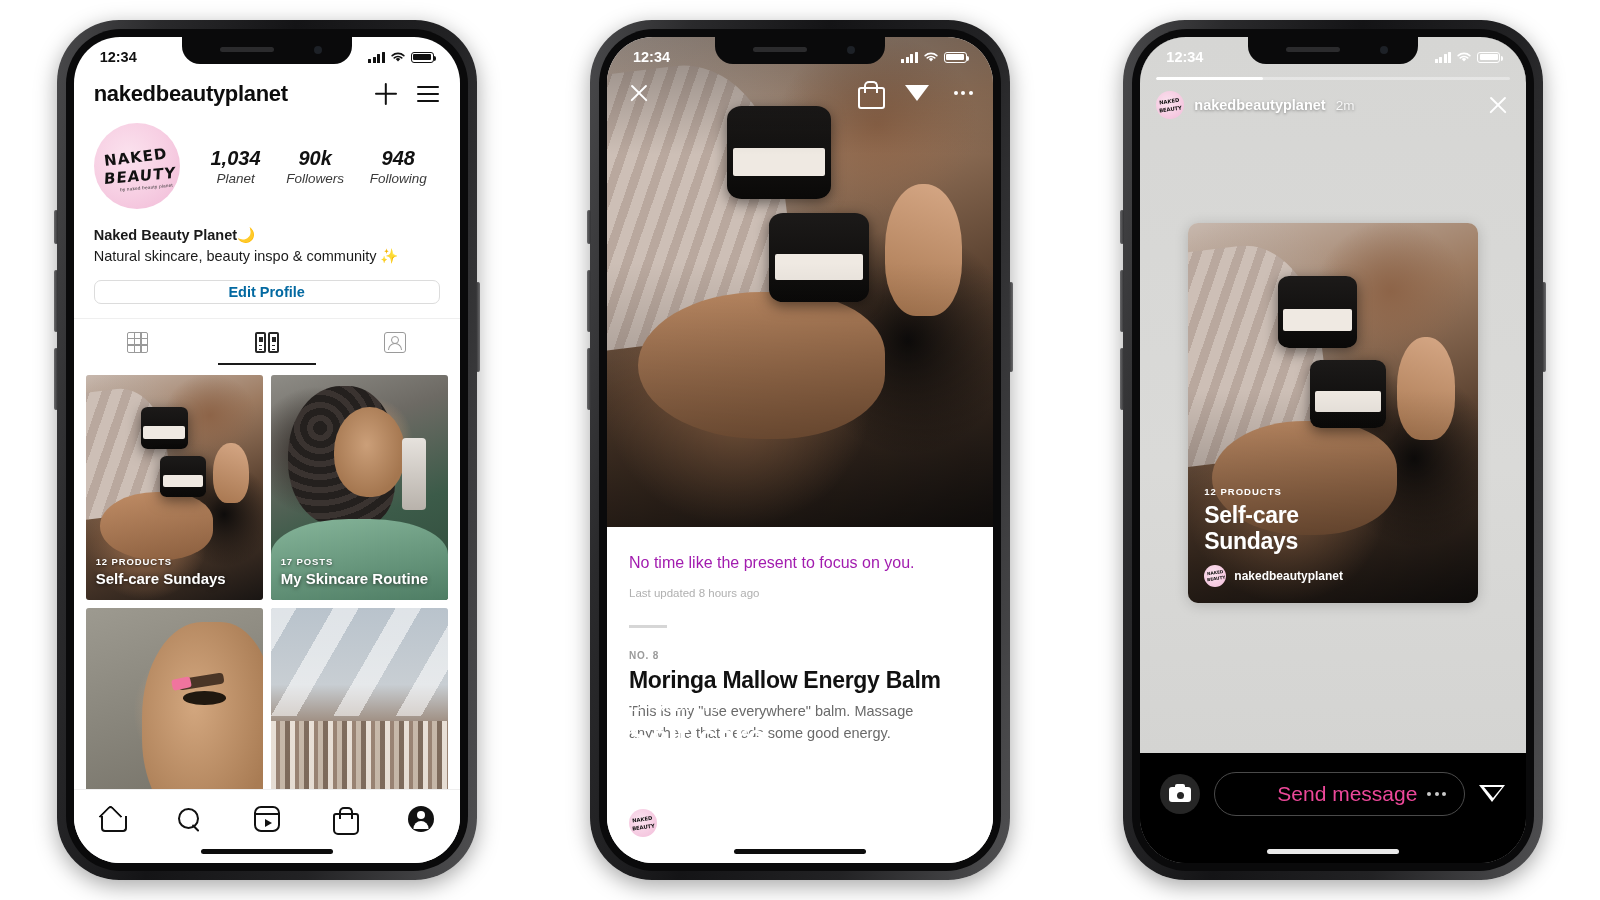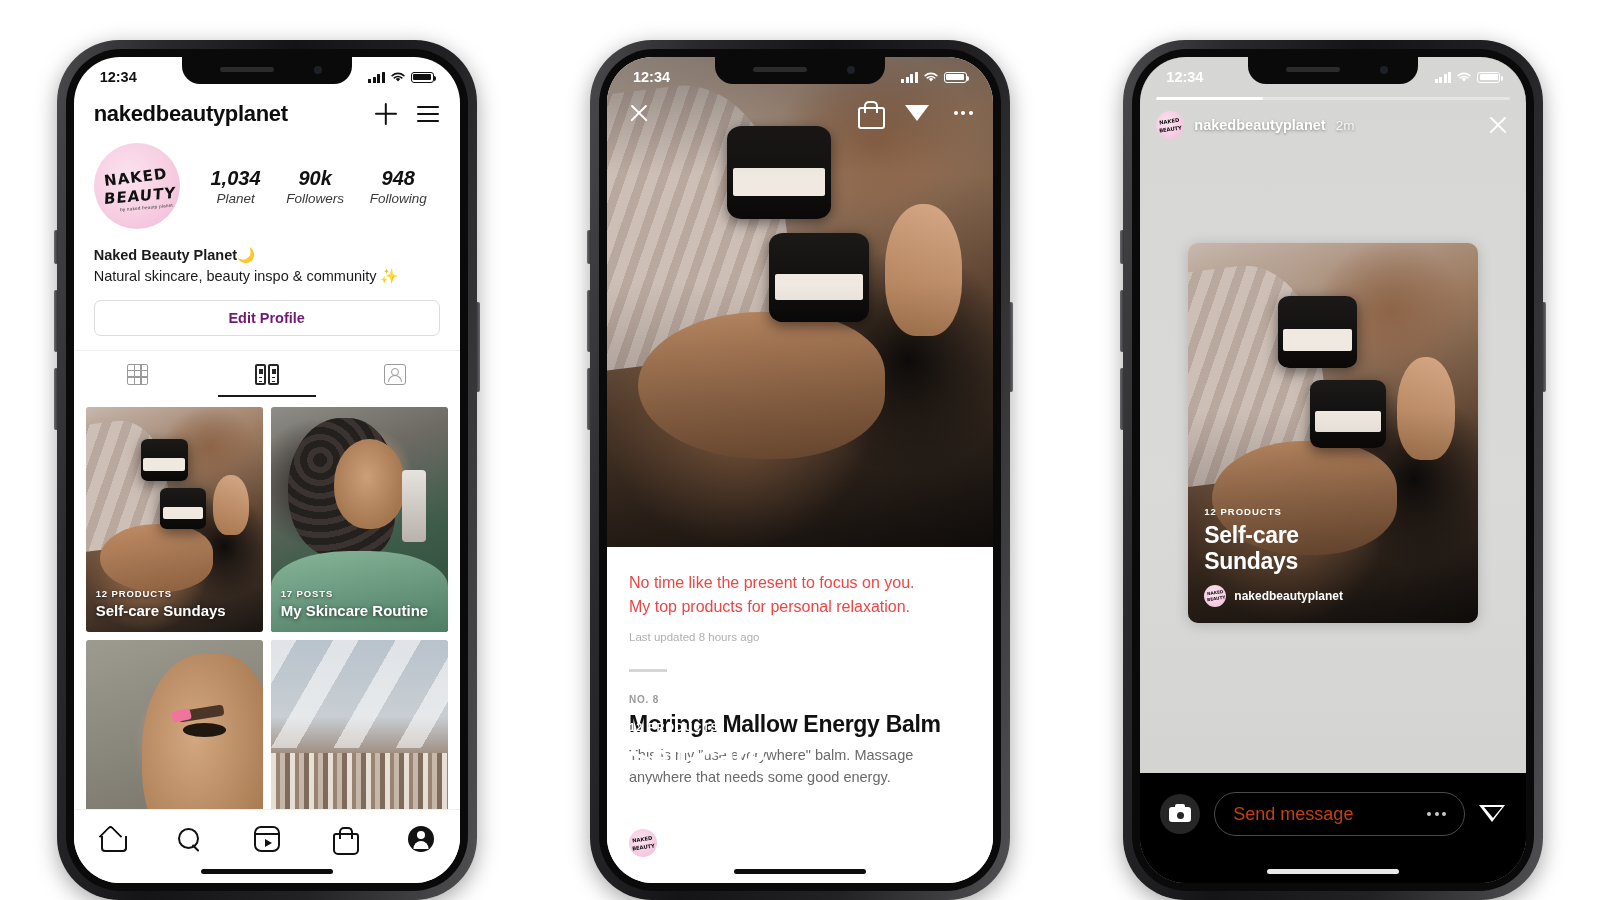--- a/index.html
+++ b/index.html
@@ -3,21 +3,21 @@
 <meta charset="utf-8">
 <style>
   * { box-sizing: border-box; margin: 0; padding: 0; }
   body {
     width: 1600px; height: 900px;
     background: #ffffff;
     font-family: "Liberation Sans", sans-serif;
     overflow: hidden;
     position: relative;
   }
-  .stage { position: absolute; inset: 0; display: flex; align-items: flex-end; justify-content: space-around; }
+  .stage { position: absolute; inset: 0; display: flex; align-items: center; justify-content: space-around; }
 
   
   .phone { position: relative; width: 420px; height: 860px; flex: 0 0 auto; }
   .frame-outer {
     position: absolute; inset: 0;
     border-radius: 62px;
     background: linear-gradient(100deg,#4a4a4c 0%,#2a2a2c 18%,#141416 42%,#222224 70%,#505052 100%);
     box-shadow: 0 6px 22px rgba(0,0,0,.35);
   }
   .frame-inner {
@@ -187,23 +187,23 @@
   .avatar .logo-sub { position:absolute; left:26px; top:62px; font-size:4.5px; color:#333; transform: rotate(-5deg); letter-spacing:.3px; }
   .stat-group { display:flex; flex:1; justify-content:space-around;font-style:italic; }
   .stat { text-align:center; }
   .stat .num { font-size: 20px; font-weight: bold; color:#111; }
   .stat .lbl { font-size: 13.5px; color:#3a3a3a; margin-top: 1px; }
 
   .p-bio { padding: 12px 20px 0; line-height: 1.45; }
   .p-bio .name { font-size: 14.5px; font-weight: bold; color:#1a1a1a; }
   .p-bio .desc { font-size: 14.5px; color:#1a1a1a; }
   .edit-btn {
-    margin: 13px 20px 0; height: 36px; border:1px solid #dcdcdc; border-radius: 7px;
+    margin: 13px 20px 0; height: 24px; border:1px solid #dcdcdc; border-radius: 7px;
     display:flex; align-items:center; justify-content:center;
-    font-size: 14.5px; font-weight: bold; color:#701a75; background:#fff;
+    font-size: 14.5px; font-weight: bold; color:#0369a1; background:#fff;
   }
   .p-tabs { display:flex; margin-top: 14px; border-top: 1px solid #efefef; }
   .p-tab { flex:1; height: 46px; display:flex; align-items:center; justify-content:center; position:relative; }
   .p-tab.active::after { content:""; position:absolute; bottom:0; left:12%; right:12%; height:2.5px; background:#1a1a1a; }
   .ic-grid { width:21px; height:21px; border:1.8px solid #9a9a9a; border-radius:2px; position:relative; }
   .ic-grid i { position:absolute; background:#9a9a9a; display:block; }
   .ic-grid i.v { top:0; bottom:0; width:1.6px; }
   .ic-grid i.h { left:0; right:0; height:1.6px; }
   .ic-guide { width:24px; height:21px; position:relative; }
   .ic-guide .pg { position:absolute; top:0; width:11px; height:21px; border:2px solid #262626; border-radius:2px; background:#fff; }
@@ -261,21 +261,21 @@
   .gh-author { display:flex; align-items:center; gap:10px; margin-top: 16px; }
   .mini-av {
     width: 28px; height: 28px; border-radius:50%; flex:0 0 auto; position:relative; overflow:hidden;
     background: radial-gradient(circle at 42% 40%, #fbe3ef, #f2bcd9);
   }
   .mini-av span { position:absolute; left:3px; right:2px; top:7px; font-size:5.2px; font-weight:900; color:#111; transform:rotate(-8deg); font-family:"DejaVu Sans",sans-serif; }
   .mini-av span.b { top:15px; }
   .gh-author .nm { color:#fff; font-size: 14.5px; font-weight: bold; }
 
   .guide-body { position:absolute; top: 490px; left:0; right:0; bottom:0; background:#fff; padding: 24px 22px 0; }
-  .gb-desc { font-size: 16px; color:#ef4444; line-height: 1.5; }
+  .gb-desc { font-size: 16px; color:#a21caf; line-height: 1.5; }
   .gb-updated { font-size: 11.5px; color:#b0b0b0; margin-top: 12px; }
   .gb-rule { width: 38px; height: 2.5px; background:#d6d6d6; margin: 26px 0 22px; }
   .gb-no { font-size: 10px; color:#9a9a9a; font-weight:bold; letter-spacing:.8px; }
   .gb-prod { font-size: 23px; font-weight: bold; color:#111; line-height:1.16; margin-top: 6px; letter-spacing:-.3px; }
   .gb-prod-desc { font-size: 14.5px; color:#6a6a6a; line-height:1.5; margin-top: 8px; }
 
   
   .story { position:absolute; inset:0; background:#000; }
   .story-canvas { position:absolute; top:0; left:0; right:0; bottom: 110px; background: linear-gradient(180deg,#d6d6d4 0%, #dadad8 60%, #d4d4d2 100%); }
   .story-prog { position:absolute; top: 40px; left: 16px; right: 16px; height: 3px; border-radius:2px; background: rgba(255,255,255,.38); overflow:hidden; z-index: 26; }
@@ -300,21 +300,21 @@
     display:flex; align-items:center; gap: 14px; padding: 0 20px 28px;
   }
   .cam-btn { width: 40px; height: 40px; border-radius:50%; background:#262626; position:relative; flex:0 0 auto; }
   .cam-btn .body { position:absolute; left:9px; top:13px; width:22px; height:15px; background:#fff; border-radius:3px; }
   .cam-btn .lens { position:absolute; left:16.5px; top:17.5px; width:7px; height:7px; border-radius:50%; background:#262626; }
   .cam-btn .hump { position:absolute; left:15px; top:10px; width:10px; height:4px; background:#fff; border-radius:2px 2px 0 0; }
   .msg-box {
     flex:1; height: 44px; border: 1.4px solid #4a4a4a; border-radius: 22px;
     display:flex; align-items:center; justify-content:space-between; padding: 0 18px;
   }
-  .msg-box .ph-txt { color:#c2410c; font-size: 18px; }
+  .msg-box .ph-txt { color:#ec4899; font-size: 21px; margin-left: 44px; }
   .msg-dots { display:flex; gap: 3.5px; }
   .msg-dots i { width:4px; height:4px; border-radius:50%; background:#c9c9c9; display:block; }
   .send-out { width: 27px; height: 26px; position:relative; flex:0 0 auto; }
   .send-out::before { content:""; position:absolute; left:0; top:4px; width:0; height:0; border-left:13.5px solid transparent; border-right:13.5px solid transparent; border-top:17px solid #fff; }
   .send-out::after { content:""; position:absolute; left:4.2px; top:5.5px; width:0; height:0; border-left:9.3px solid transparent; border-right:9.3px solid transparent; border-top:11px solid #000; }
 </style>
 </head>
 <body>
 
 <div class="stage">
@@ -535,21 +535,20 @@
             <span>NAKED</span>
             <span class="b">BEAUTY</span>
           </div>
           <div class="nm">nakedbeautyplanet</div>
         </div>
       </div>
 
       <div class="guide-body">
         <div class="gb-desc">
           <div>No time like the present to focus on you.</div>
-          <div>My top products for personal relaxation.</div>
         </div>
         <div class="gb-updated">Last updated 8 hours ago</div>
         <div class="gb-rule"></div>
         <div class="gb-no">NO. 8</div>
         <div class="gb-prod">Moringa Mallow Energy Balm</div>
         <div class="gb-prod-desc">This is my "use everywhere" balm. Massage anywhere that needs some good energy.</div>
       </div>
       <div class="home-ind"></div>
     </div>
   </div>

